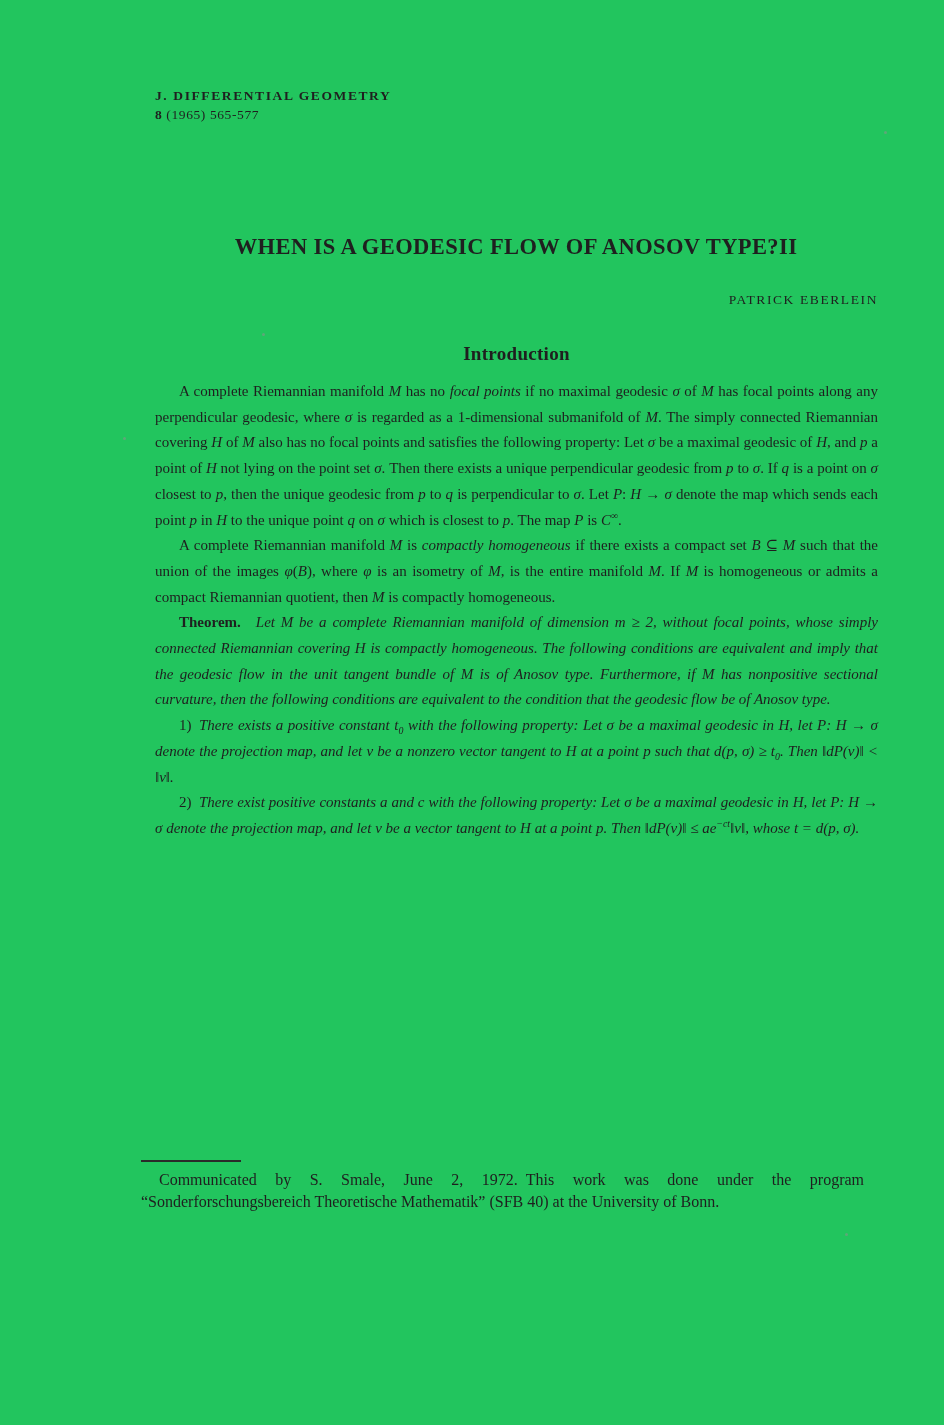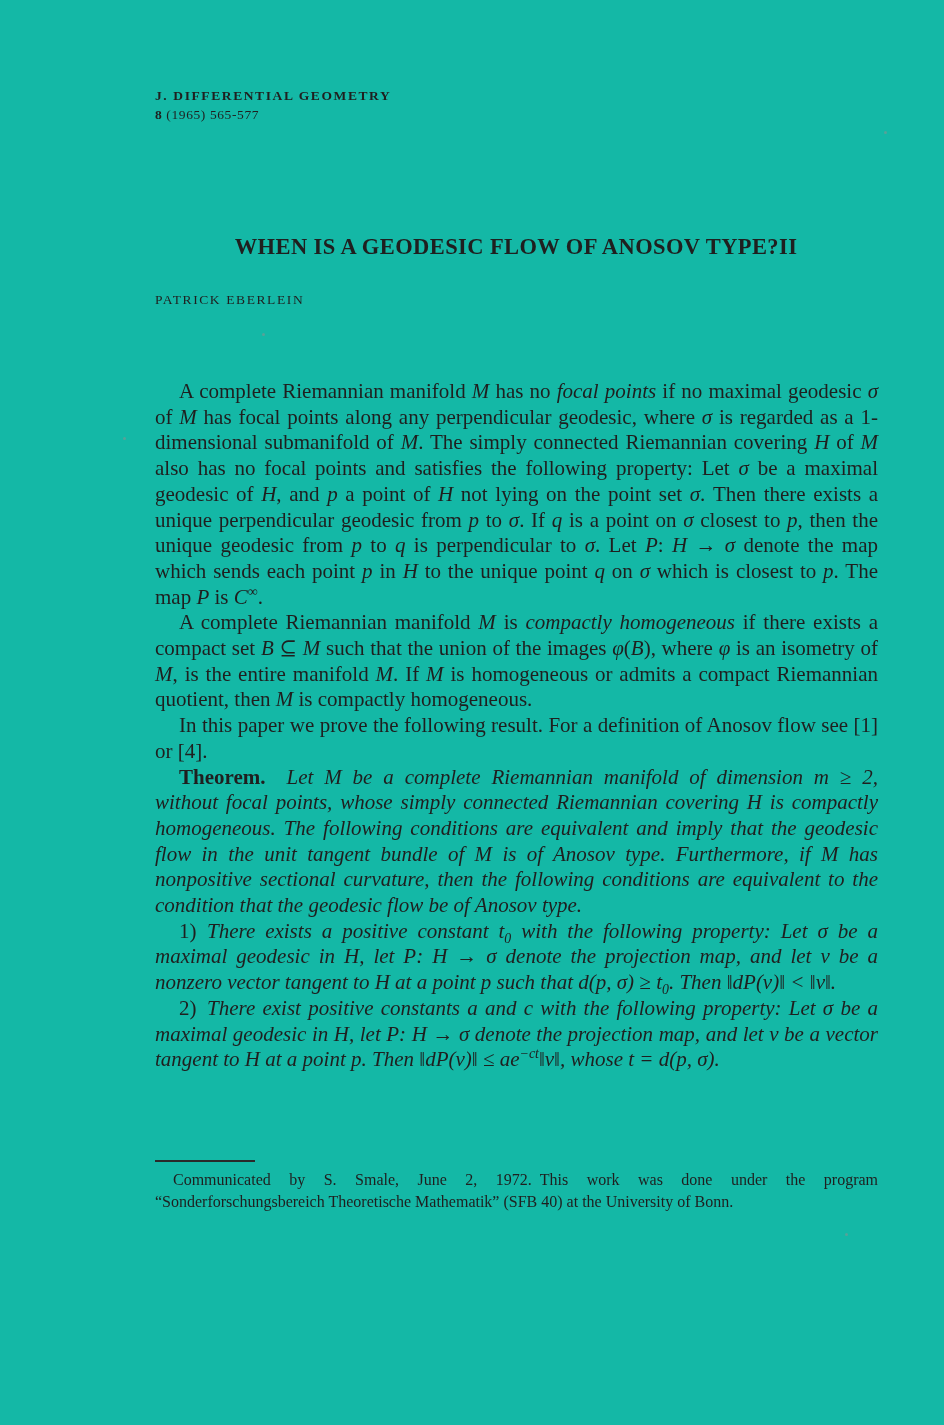--- a/index.html
+++ b/index.html
@@ -1,19 +1,19 @@
 <!DOCTYPE html>
 <html><head>
 <meta charset="utf-8">
 <style>
   html,body{margin:0;padding:0;}
   .page{
     position:relative;
     width:944px;height:1425px;
-    background:#14b8a6;
+    background:#22c55e;
     color:#1f1f1f;
     font-family:"Liberation Serif","DejaVu Serif",serif;
     overflow:hidden;
   }
   .it{font-style:italic;}
   .bd{font-weight:bold;font-style:normal;}
   sup,sub{font-size:0.66em;line-height:0;}
   .journal{
     position:absolute;left:155px;top:86px;
     font-size:13.5px;line-height:19px;
@@ -21,34 +21,34 @@
   .journal .line1{font-weight:bold;letter-spacing:1.6px;}
   .journal .line2{letter-spacing:0.6px;}
   .title{
     position:absolute;left:110px;top:234px;width:812px;
     text-align:center;font-weight:bold;font-size:22.5px;letter-spacing:0.4px;
     white-space:nowrap;
   }
   .title .part{}
   .author{
     position:absolute;left:155px;top:292px;width:723px;
-    text-align:left;font-size:13.5px;letter-spacing:1.6px;
+    text-align:right;font-size:13.5px;letter-spacing:1.6px;
   }
   .section-heading{
     position:absolute;left:155px;top:343px;width:723px;
     text-align:center;font-size:19px;font-weight:bold;letter-spacing:0.3px;
   }
   .body-text{
     position:absolute;left:155px;top:379px;width:723px;
-    font-size:21px;line-height:25.7px;
+    font-size:15px;line-height:25.7px;
     text-align:justify;
   }
   .body-text p{margin:0;text-indent:24px;}
   .footnote{
-    position:absolute;left:155px;top:1160px;width:723px;
+    position:absolute;left:141px;top:1160px;width:723px;
     font-size:16px;line-height:21.8px;text-align:justify;
   }
   .footnote-rule{
     width:100px;height:0;border-top:2px solid #2a2a2a;margin-bottom:7px;
   }
   .footnote p{margin:0;text-indent:18px;}
   .speck{
     position:absolute;width:3px;height:3px;border-radius:50%;
     background:#8f8f8c;opacity:0.55;
   }
@@ -62,25 +62,25 @@
     <div class="line1"><span class="bd">J. DIFFERENTIAL GEOMETRY</span></div>
     <div class="line2"><span class="bd">8</span><span> (1965) 565-577</span></div>
   </div>
 
   <div class="title">
     <span>WHEN IS A GEODESIC FLOW OF ANOSOV TYPE?</span><span class="part">II</span>
   </div>
 
   <div class="author">PATRICK EBERLEIN</div>
 
+  <div class="section-heading">Introduction</div>
 
   <div class="body-text">
     <p><span>A complete Riemannian manifold </span><span class="it">M</span><span> has no </span><span class="it">focal points</span><span> if no maximal geodesic </span><span class="it">σ</span><span> of </span><span class="it">M</span><span> has focal points along any perpendicular geodesic, where </span><span class="it">σ</span><span> is regarded as a 1-dimensional submanifold of </span><span class="it">M</span><span>. The simply connected Riemannian covering </span><span class="it">H</span><span> of </span><span class="it">M</span><span> also has no focal points and satisfies the following property: Let </span><span class="it">σ</span><span> be a maximal geodesic of </span><span class="it">H</span><span>, and </span><span class="it">p</span><span> a point of </span><span class="it">H</span><span> not lying on the point set </span><span class="it">σ</span><span>. Then there exists a unique perpendicular geodesic from </span><span class="it">p</span><span> to </span><span class="it">σ</span><span>. If </span><span class="it">q</span><span> is a point on </span><span class="it">σ</span><span> closest to </span><span class="it">p</span><span>, then the unique geodesic from </span><span class="it">p</span><span> to </span><span class="it">q</span><span> is perpendicular to </span><span class="it">σ</span><span>. Let </span><span class="it">P</span><span>: </span><span class="it">H</span><span> → </span><span class="it">σ</span><span> denote the map which sends each point </span><span class="it">p</span><span> in </span><span class="it">H</span><span> to the unique point </span><span class="it">q</span><span> on </span><span class="it">σ</span><span> which is closest to </span><span class="it">p</span><span>. The map </span><span class="it">P</span><span> is </span><span class="it">C</span><sup>∞</sup><span>.</span></p>
     <p><span>A complete Riemannian manifold </span><span class="it">M</span><span> is </span><span class="it">compactly homogeneous</span><span> if there exists a compact set </span><span class="it">B</span><span> ⊆ </span><span class="it">M</span><span> such that the union of the images </span><span class="it">φ</span><span>(</span><span class="it">B</span><span>), where </span><span class="it">φ</span><span> is an isometry of </span><span class="it">M</span><span>, is the entire manifold </span><span class="it">M</span><span>. If </span><span class="it">M</span><span> is homogeneous or admits a compact Riemannian quotient, then </span><span class="it">M</span><span> is compactly homogeneous.</span></p>
-    <p><span>In this paper we prove the following result. For a definition of Anosov flow see [1] or [4].</span></p>
     <p><span class="bd">Theorem.</span><span> </span><span class="it">Let M be a complete Riemannian manifold of dimension m ≥ 2, without focal points, whose simply connected Riemannian covering H is compactly homogeneous. The following conditions are equivalent and imply that the geodesic flow in the unit tangent bundle of M is of Anosov type. Furthermore, if M has nonpositive sectional curvature, then the following conditions are equivalent to the condition that the geodesic flow be of Anosov type.</span></p>
     <p><span>1) </span><span class="it">There exists a positive constant t</span><sub class="it">0</sub><span class="it"> with the following property: Let σ be a maximal geodesic in H, let P: H → σ denote the projection map, and let v be a nonzero vector tangent to H at a point p such that d(p, σ) ≥ t</span><sub class="it">0</sub><span class="it">. Then ‖dP(v)‖ &lt; ‖v‖.</span></p>
     <p><span>2) </span><span class="it">There exist positive constants a and c with the following property: Let σ be a maximal geodesic in H, let P: H → σ denote the projection map, and let v be a vector tangent to H at a point p. Then ‖dP(v)‖ ≤ ae</span><sup class="it">−ct</sup><span class="it">‖v‖, whose t = d(p, σ).</span></p>
   </div>
 
   <div class="footnote">
     <div class="footnote-rule"></div>
     <p><span>Communicated by S. Smale, June 2, 1972. This work was done under the program “Sonderforschungsbereich Theoretische Mathematik” (SFB 40) at the University of Bonn.</span></p>
   </div>
 

